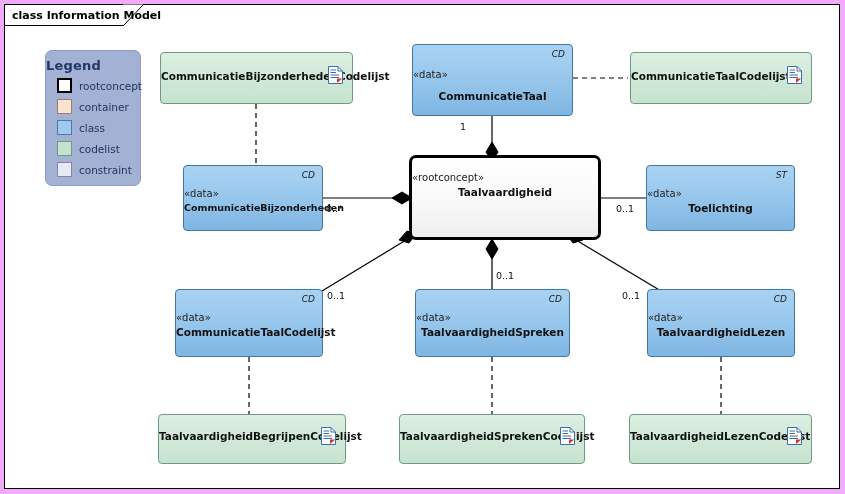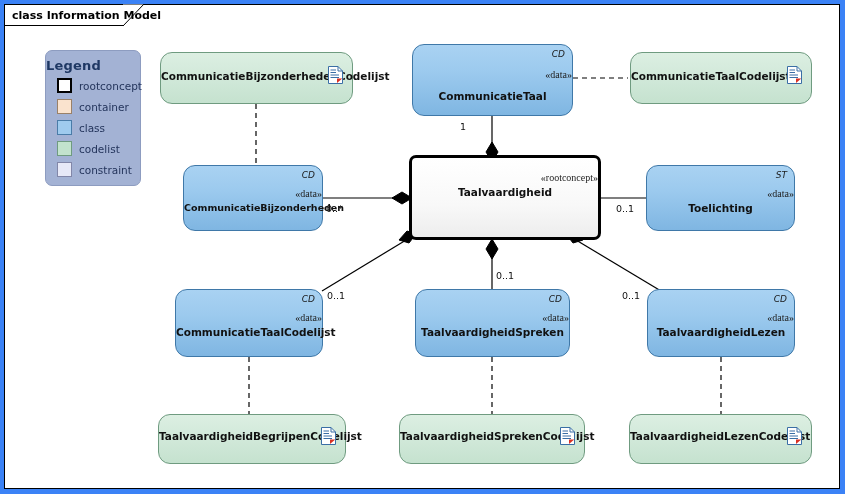--- a/index.html
+++ b/index.html
@@ -4,21 +4,21 @@
 <style>
   html, body {
     margin: 0;
     padding: 0;
     background: #ffffff;
   }
   #canvas {
     position: relative;
     width: 845px;
     height: 494px;
-    background: #3b82f6;
+    background: #f0abfc;
     font-family: "DejaVu Sans", "Liberation Sans", sans-serif;
     overflow: hidden;
   }
   
   #frame {
     position: absolute;
     left: 4px;
     top: 4px;
     width: 836px;
     height: 485px;
@@ -105,21 +105,21 @@
   .legend-swatch.constraint  { background:#e7e9f7; border:1px solid #8287a8; }
   .legend-label {
     font-size: 10.5px;
     color: #24355c;
     white-space: nowrap;
   }
   
   .node {
     position: absolute;
     box-sizing: border-box;
-    border-radius: 12px;
+    border-radius: 4px;
   }
   .node .shadow {
     position: absolute;
     left: 3px;
     top: 3px;
     right: -3px;
     bottom: -3px;
     background: rgba(140,140,140,0.30);
     border-radius: 5px;
     z-index: -1;
@@ -133,24 +133,23 @@
     border: 1px solid #6f9b80;
   }
   .node.rootconcept {
     background: linear-gradient(to bottom, #ffffff 0%, #f8f8f8 60%, #ededed 100%);
     border: 3px solid #000000;
     border-radius: 7px;
   }
   .node-stereo {
     position: absolute;
     left: 0; right: 0;
-    text-align: right;
+    text-align: left;
     font-size: 10px;
     color: #222;
-    font-family: Liberation Serif, serif;
   }
   .node-name {
     position: absolute;
     left: 0; right: 0;
     text-align: center;
     font-size: 10.5px;
     font-weight: bold;
     color: #111;
   }
   .node-tag {

